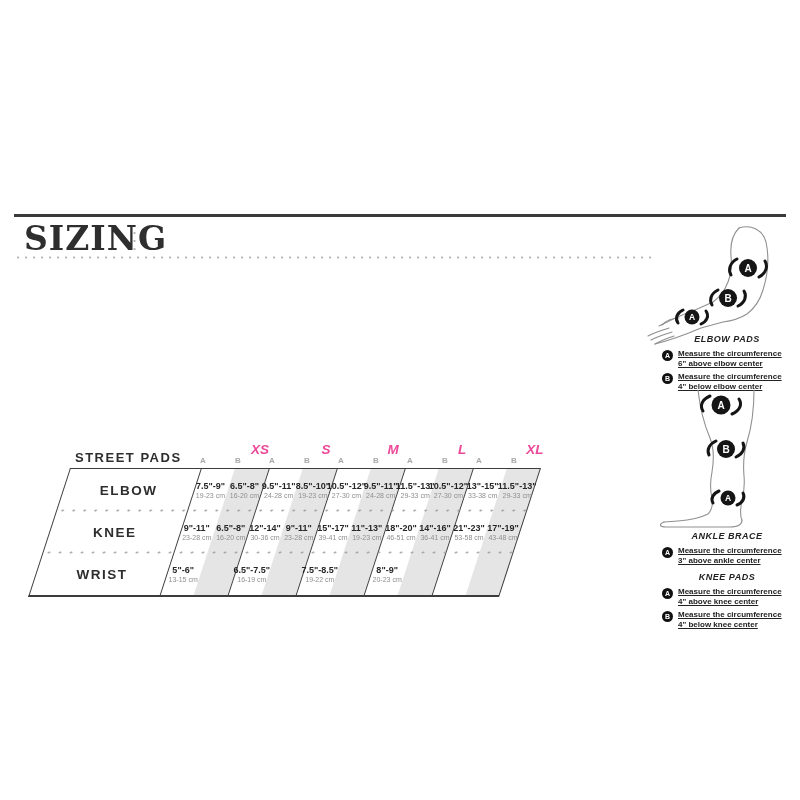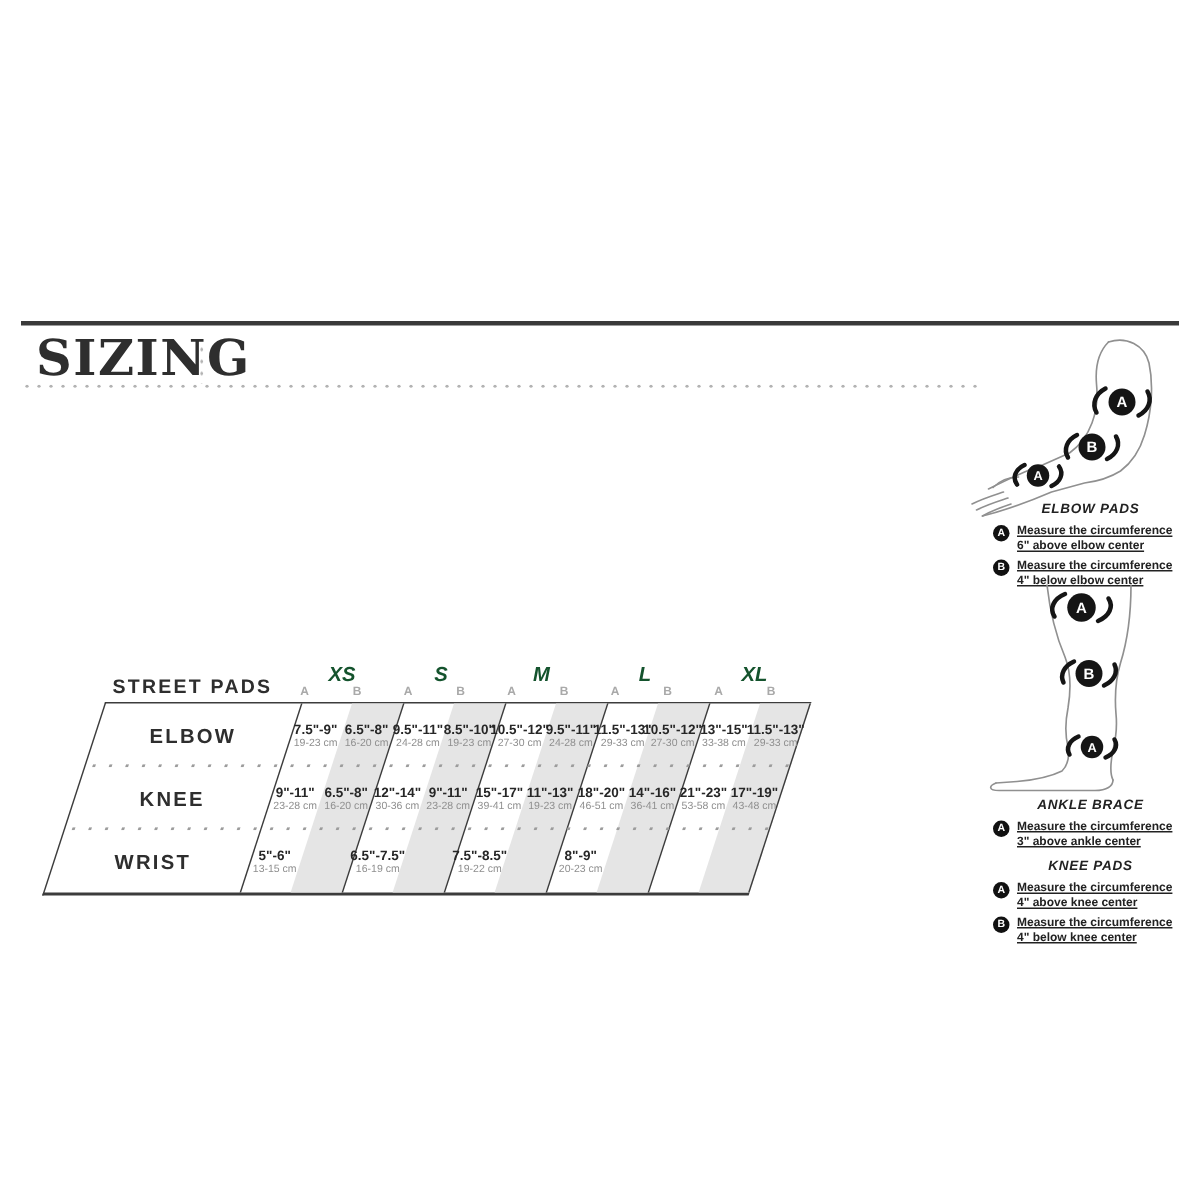--- a/index.html
+++ b/index.html
@@ -14,21 +14,21 @@
           background-image:radial-gradient(circle,#b3b3b3 1px,rgba(0,0,0,0) 1.2px);
           background-size:3px 8px;}
   .h-dots{position:absolute;left:14px;top:256px;width:642px;height:3px;
           background-image:radial-gradient(circle,#b3b3b3 1px,rgba(0,0,0,0) 1.2px);
           background-size:8px 3px;}
 
   
   .t-label{position:absolute;left:75px;top:450px;font-size:13px;font-weight:bold;
            letter-spacing:1.5px;color:#2e2e2e;}
   .size-h{position:absolute;top:442px;transform:translateX(-50%);font-size:13.5px;
-          font-weight:bold;font-style:italic;color:#14532d;}
+          font-weight:bold;font-style:italic;color:#ec4899;margin-left:32px;}
   .ab-h{position:absolute;top:456px;transform:translateX(-50%);font-size:8px;
         font-weight:bold;color:#a9a9a9;}
 
   
   .skew{position:absolute;left:70px;top:468px;width:470px;height:126px;
         transform:skewX(-18deg);transform-origin:0 0;
         border-top:1px solid #3c3c3c;border-left:1px solid #3c3c3c;border-bottom:2px solid #3c3c3c;}
   .band{position:absolute;top:0;width:34px;height:126px;background:#e5e5e5;}
   .cdiv{position:absolute;top:0;width:1px;height:126px;background:#3c3c3c;}
   .dotsep{position:absolute;left:0;width:470px;height:3px;

